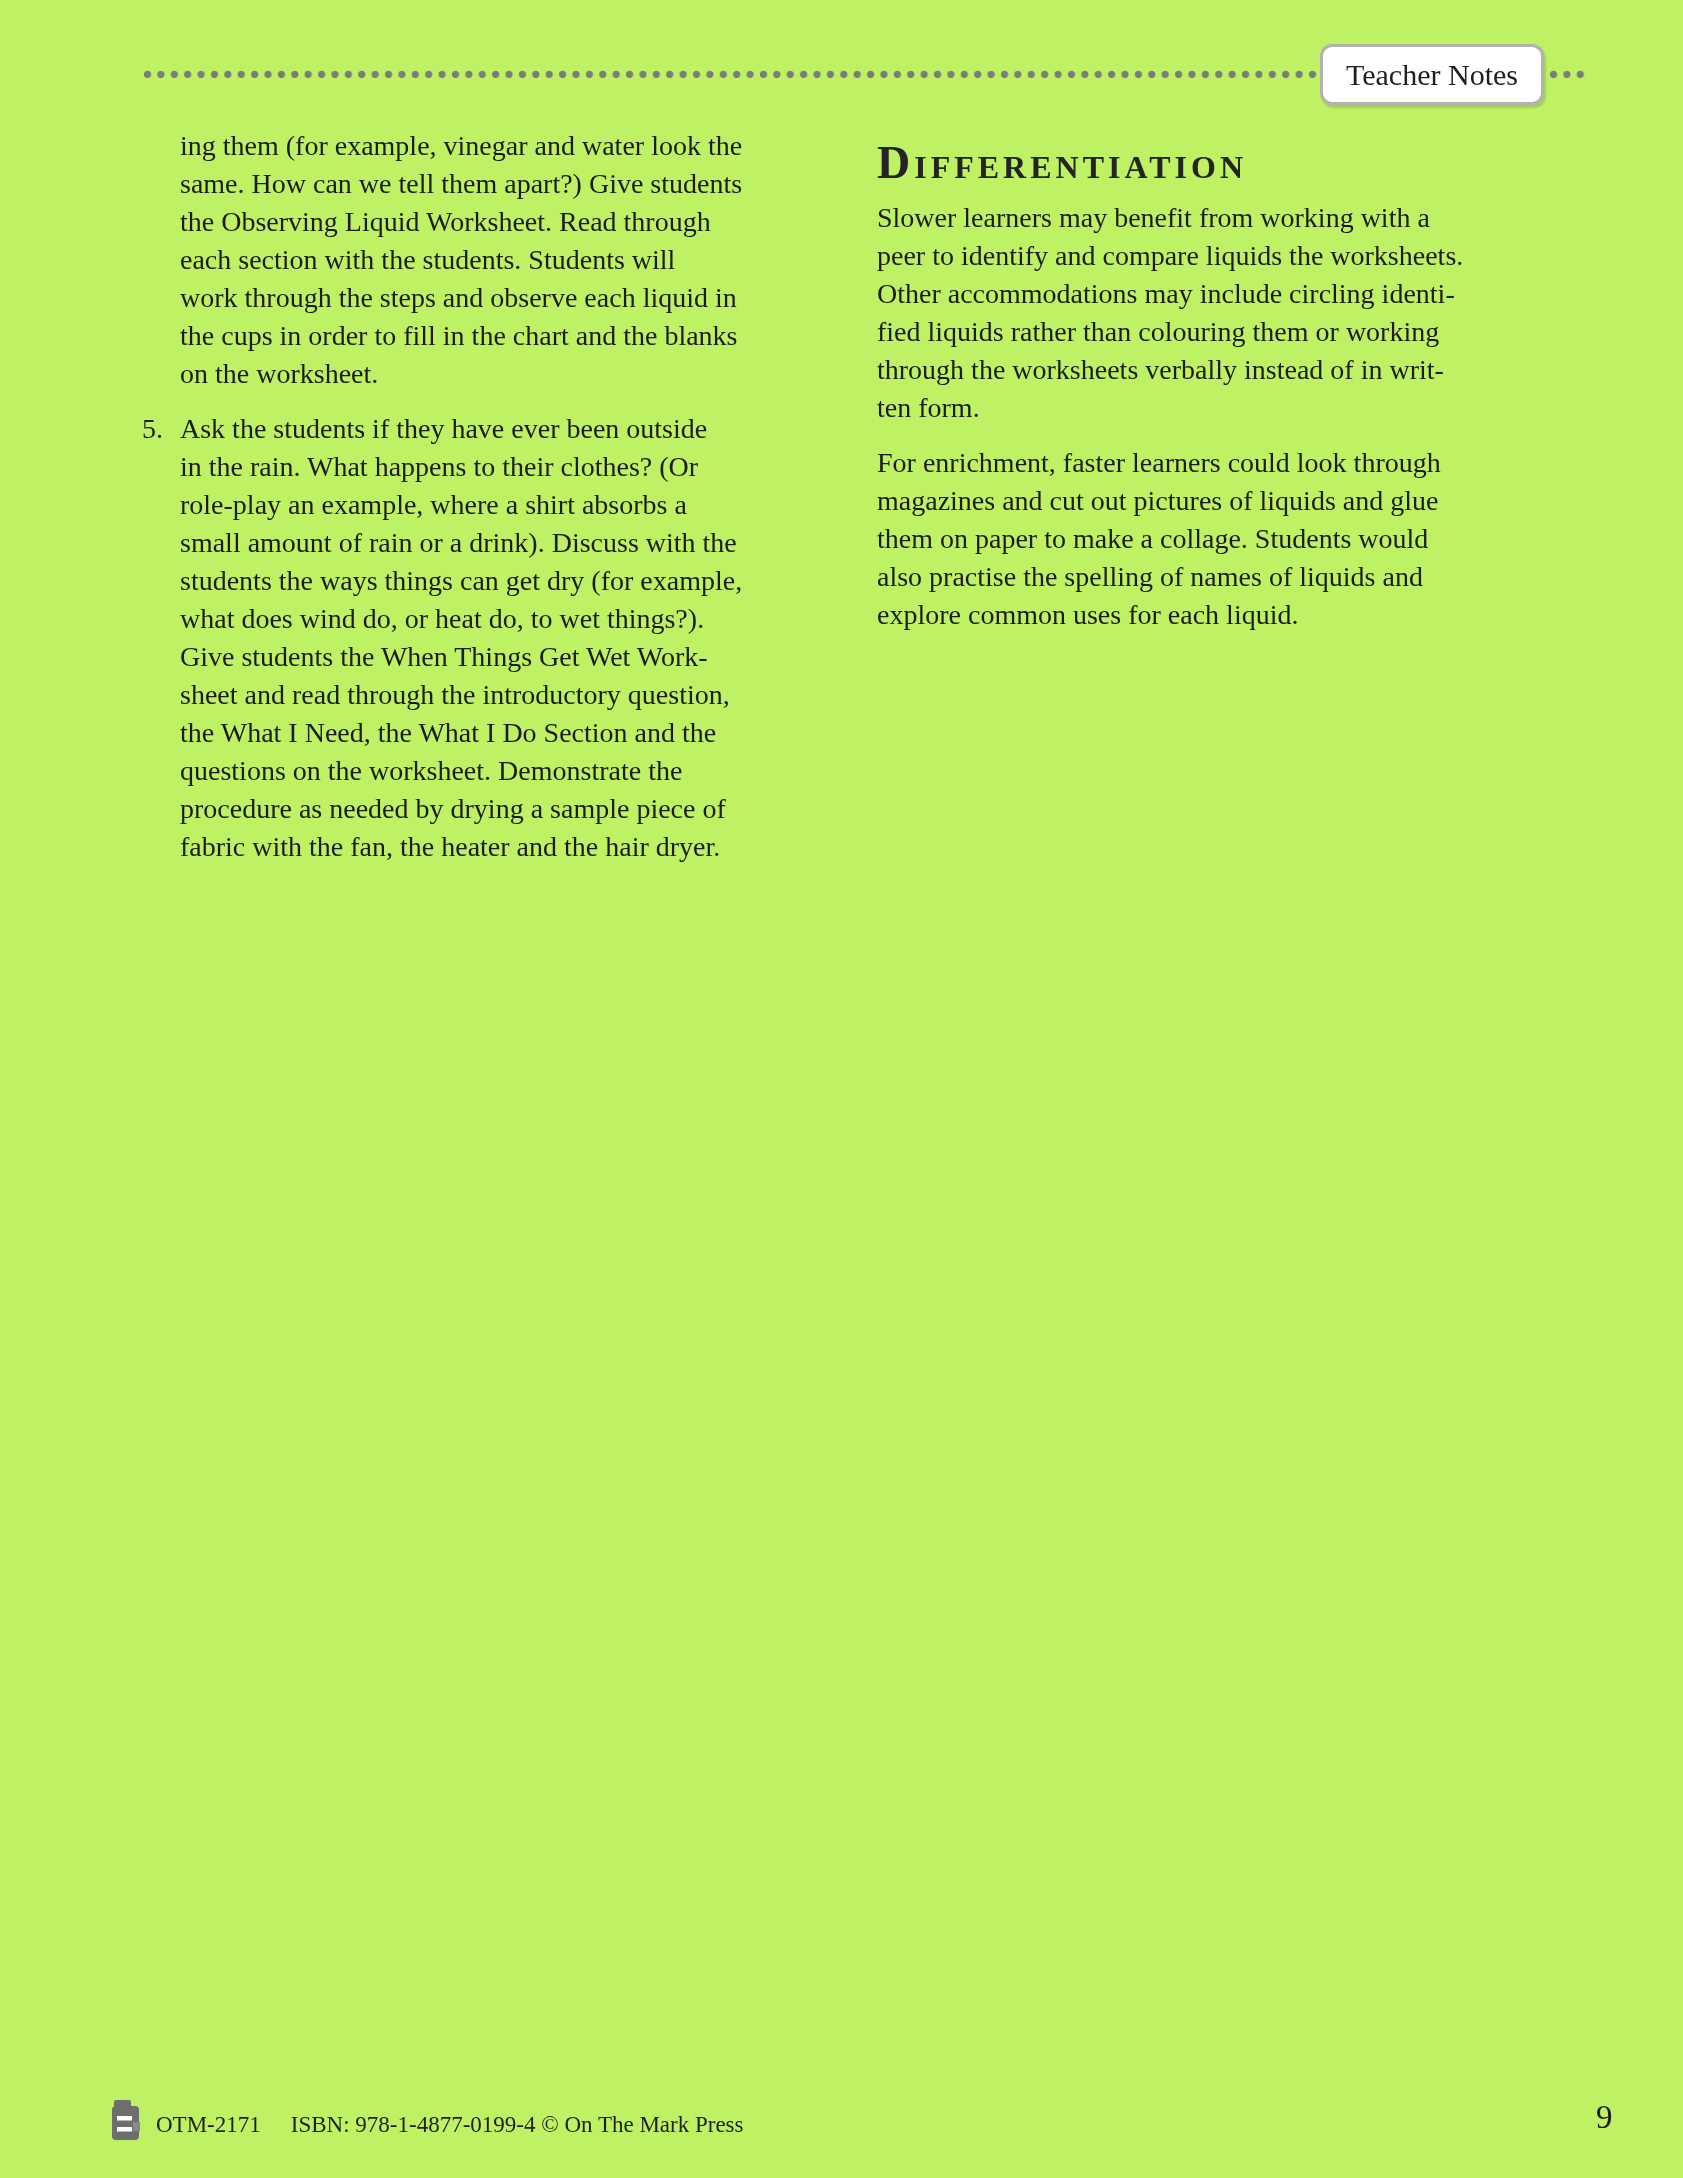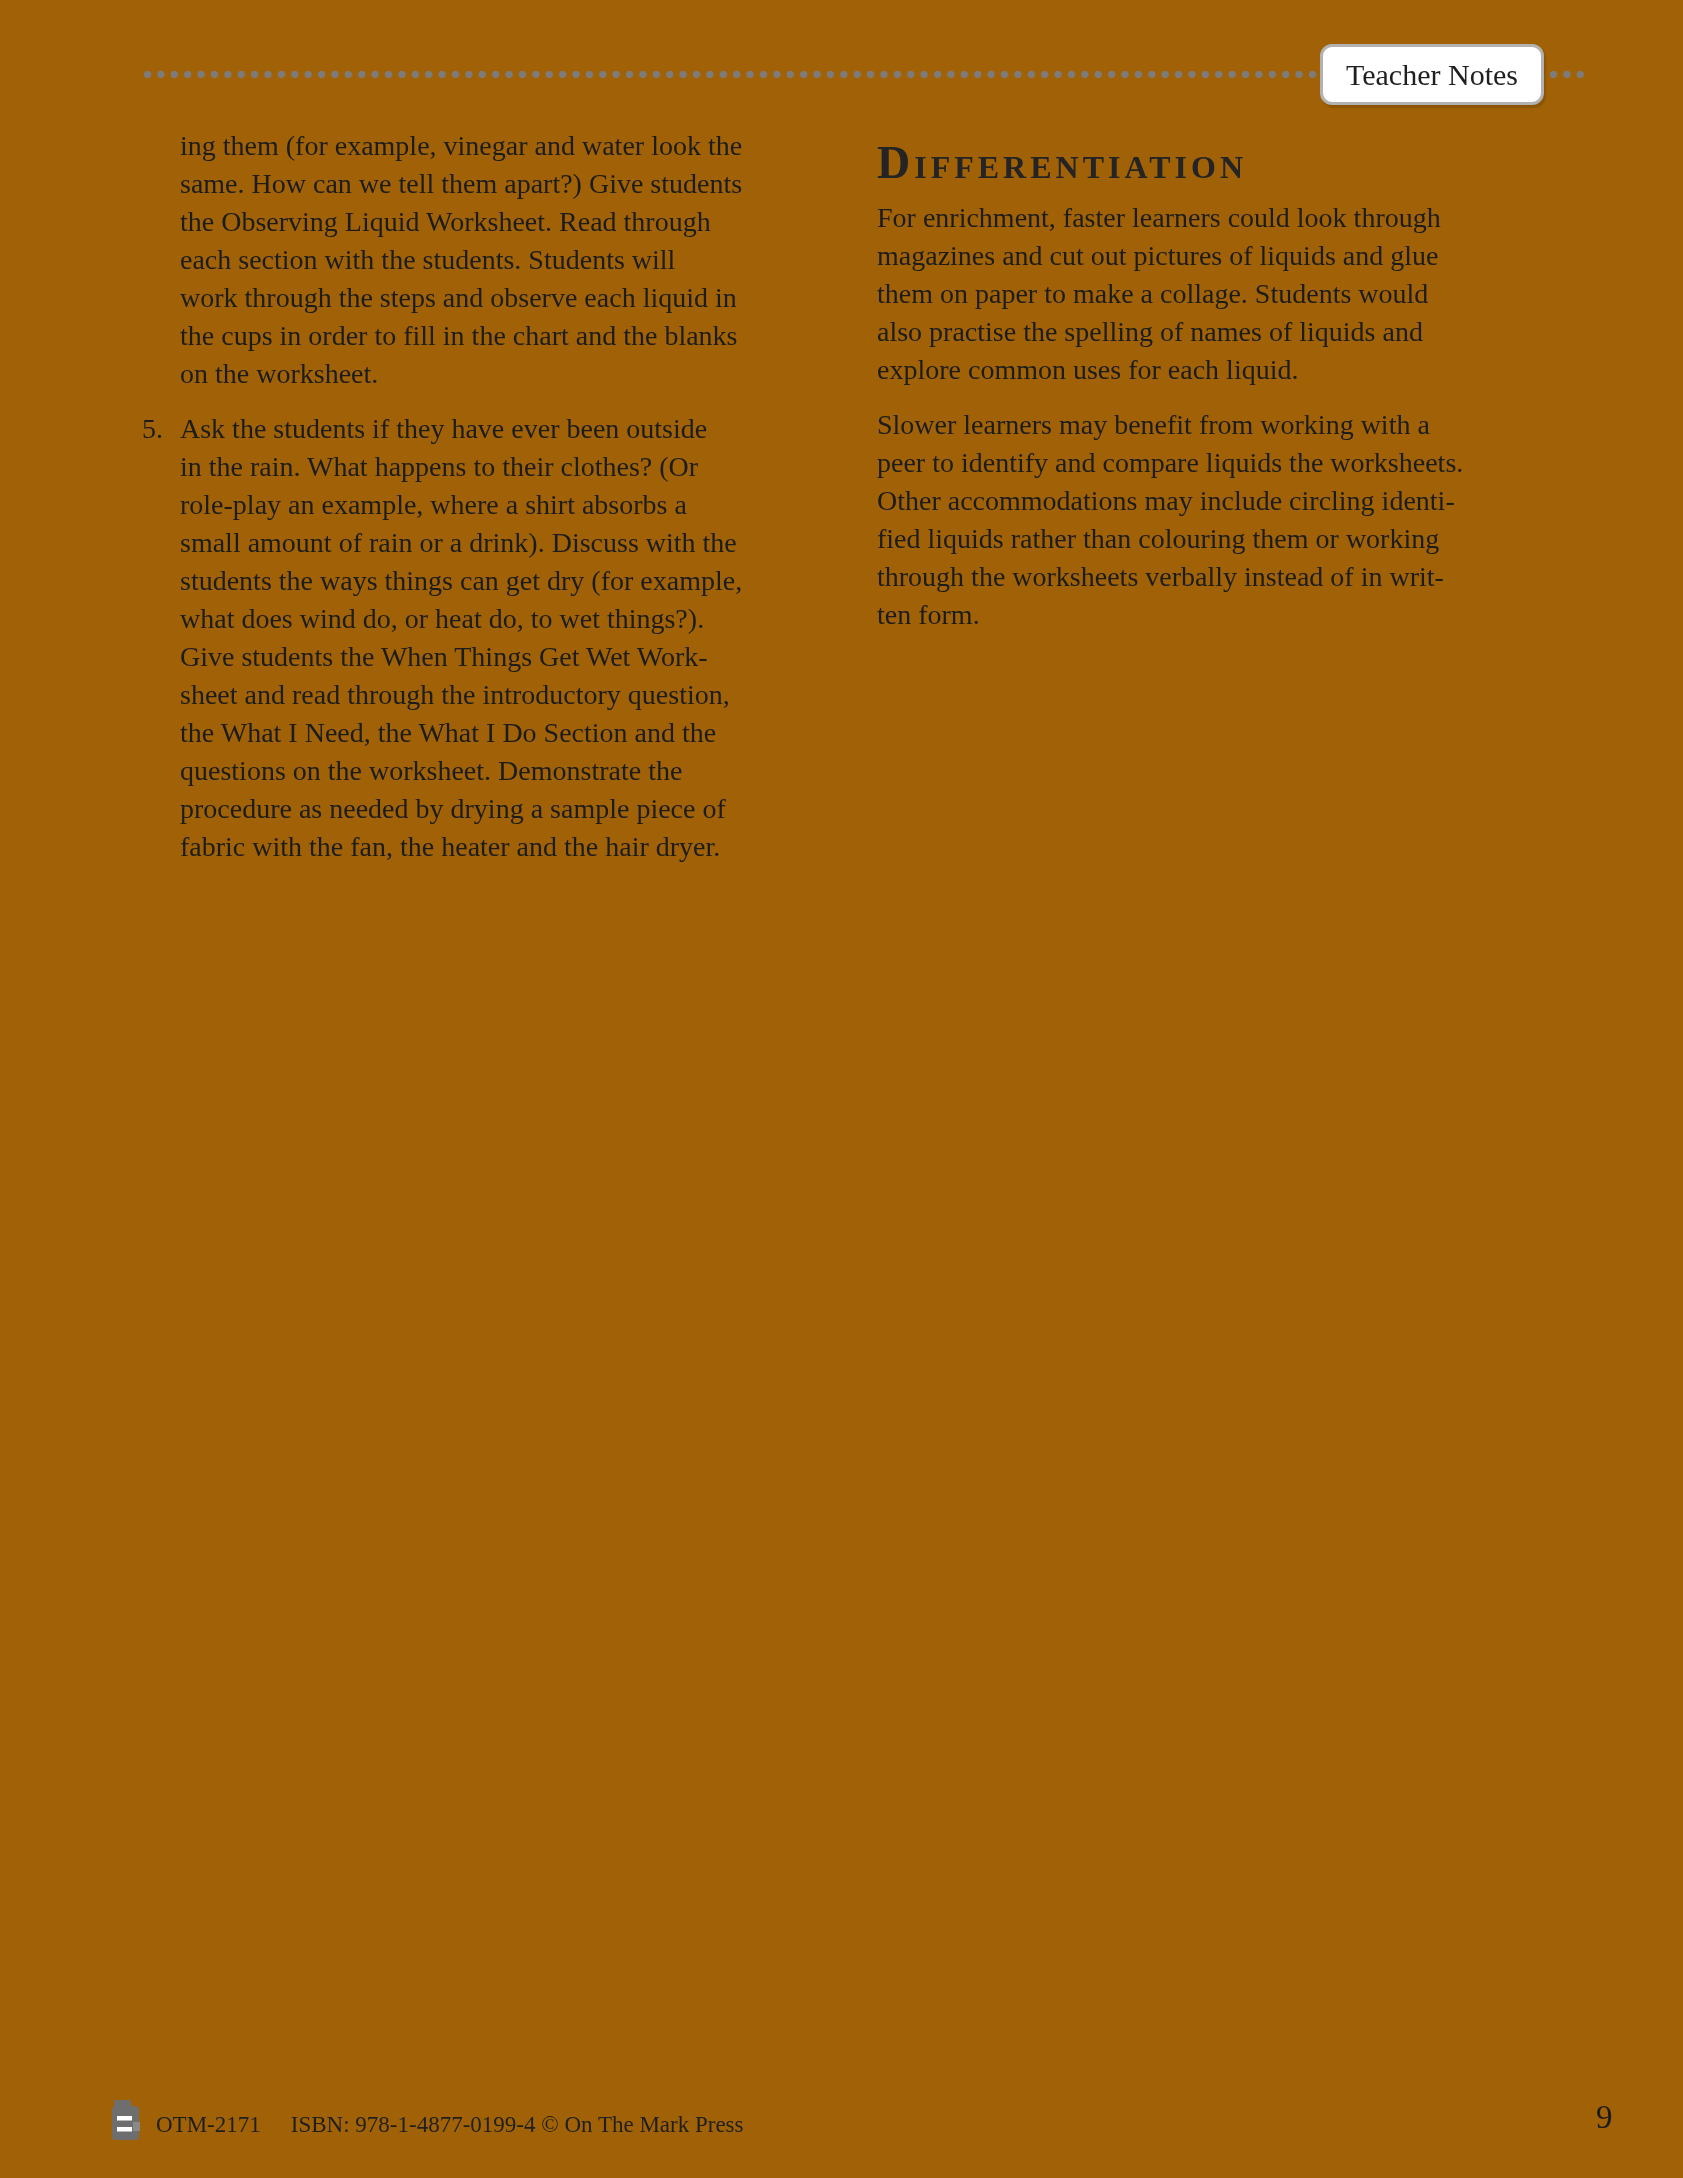--- a/index.html
+++ b/index.html
@@ -1,21 +1,21 @@
 <!DOCTYPE html>
 <html><head>
 <meta charset="utf-8">
 <style>
   * { margin:0; padding:0; box-sizing:border-box; }
   html,body { background:#ffffff; }
   body {
     width:1683px; height:2178px; position:relative; overflow:hidden;
     font-family:"Liberation Serif", serif; color:#1c1c1c;
   }
-  .page { position:absolute; inset:0; background:#a16207; }
+  .page { position:absolute; inset:0; background:#bef264; }
 
   
   .rule {
     position:absolute; top:69px; height:11px;
     background-image:radial-gradient(circle at 3.5px 5.4px, #7c7c7c 3.3px, transparent 4px);
     background-size:13.4px 11px; background-repeat:repeat-x;
   }
   .rule-left  { left:144px;  width:1174px; }
   .rule-right { left:1550px; width:40px; }
   .tab {
@@ -80,31 +80,31 @@
 sheet and read through the introductory question,
 the What I Need, the What I Do Section and the
 questions on the worksheet. Demonstrate the
 procedure as needed by drying a sample piece of
 fabric with the fan, the heater and the hair dryer.</p>
     </div>
   </section>
 
   <section class="col col-right">
     <h2>Differentiation</h2>
-    <p class="para">For enrichment, faster learners could look through
-magazines and cut out pictures of liquids and glue
-them on paper to make a collage. Students would
-also practise the spelling of names of liquids and
-explore common uses for each liquid.</p>
     <p class="para">Slower learners may benefit from working with a
 peer to identify and compare liquids the worksheets.
 Other accommodations may include circling identi-
 fied liquids rather than colouring them or working
 through the worksheets verbally instead of in writ-
 ten form.</p>
+    <p class="para">For enrichment, faster learners could look through
+magazines and cut out pictures of liquids and glue
+them on paper to make a collage. Students would
+also practise the spelling of names of liquids and
+explore common uses for each liquid.</p>
   </section>
 
   <span class="footer-icon">
     <svg width="30" height="44" viewBox="0 0 30 44" xmlns="http://www.w3.org/2000/svg">
       <rect x="3" y="2" width="17" height="11" rx="2" fill="#6e6e6e"></rect>
       <rect x="1" y="8" width="27" height="34" rx="4" fill="#6e6e6e"></rect>
       <rect x="6" y="18" width="15" height="4.5" fill="#ffffff"></rect>
       <rect x="6" y="29" width="15" height="4.5" fill="#ffffff"></rect>
       <rect x="22" y="24" width="7" height="9" fill="#8a8a8a"></rect>
     </svg>

